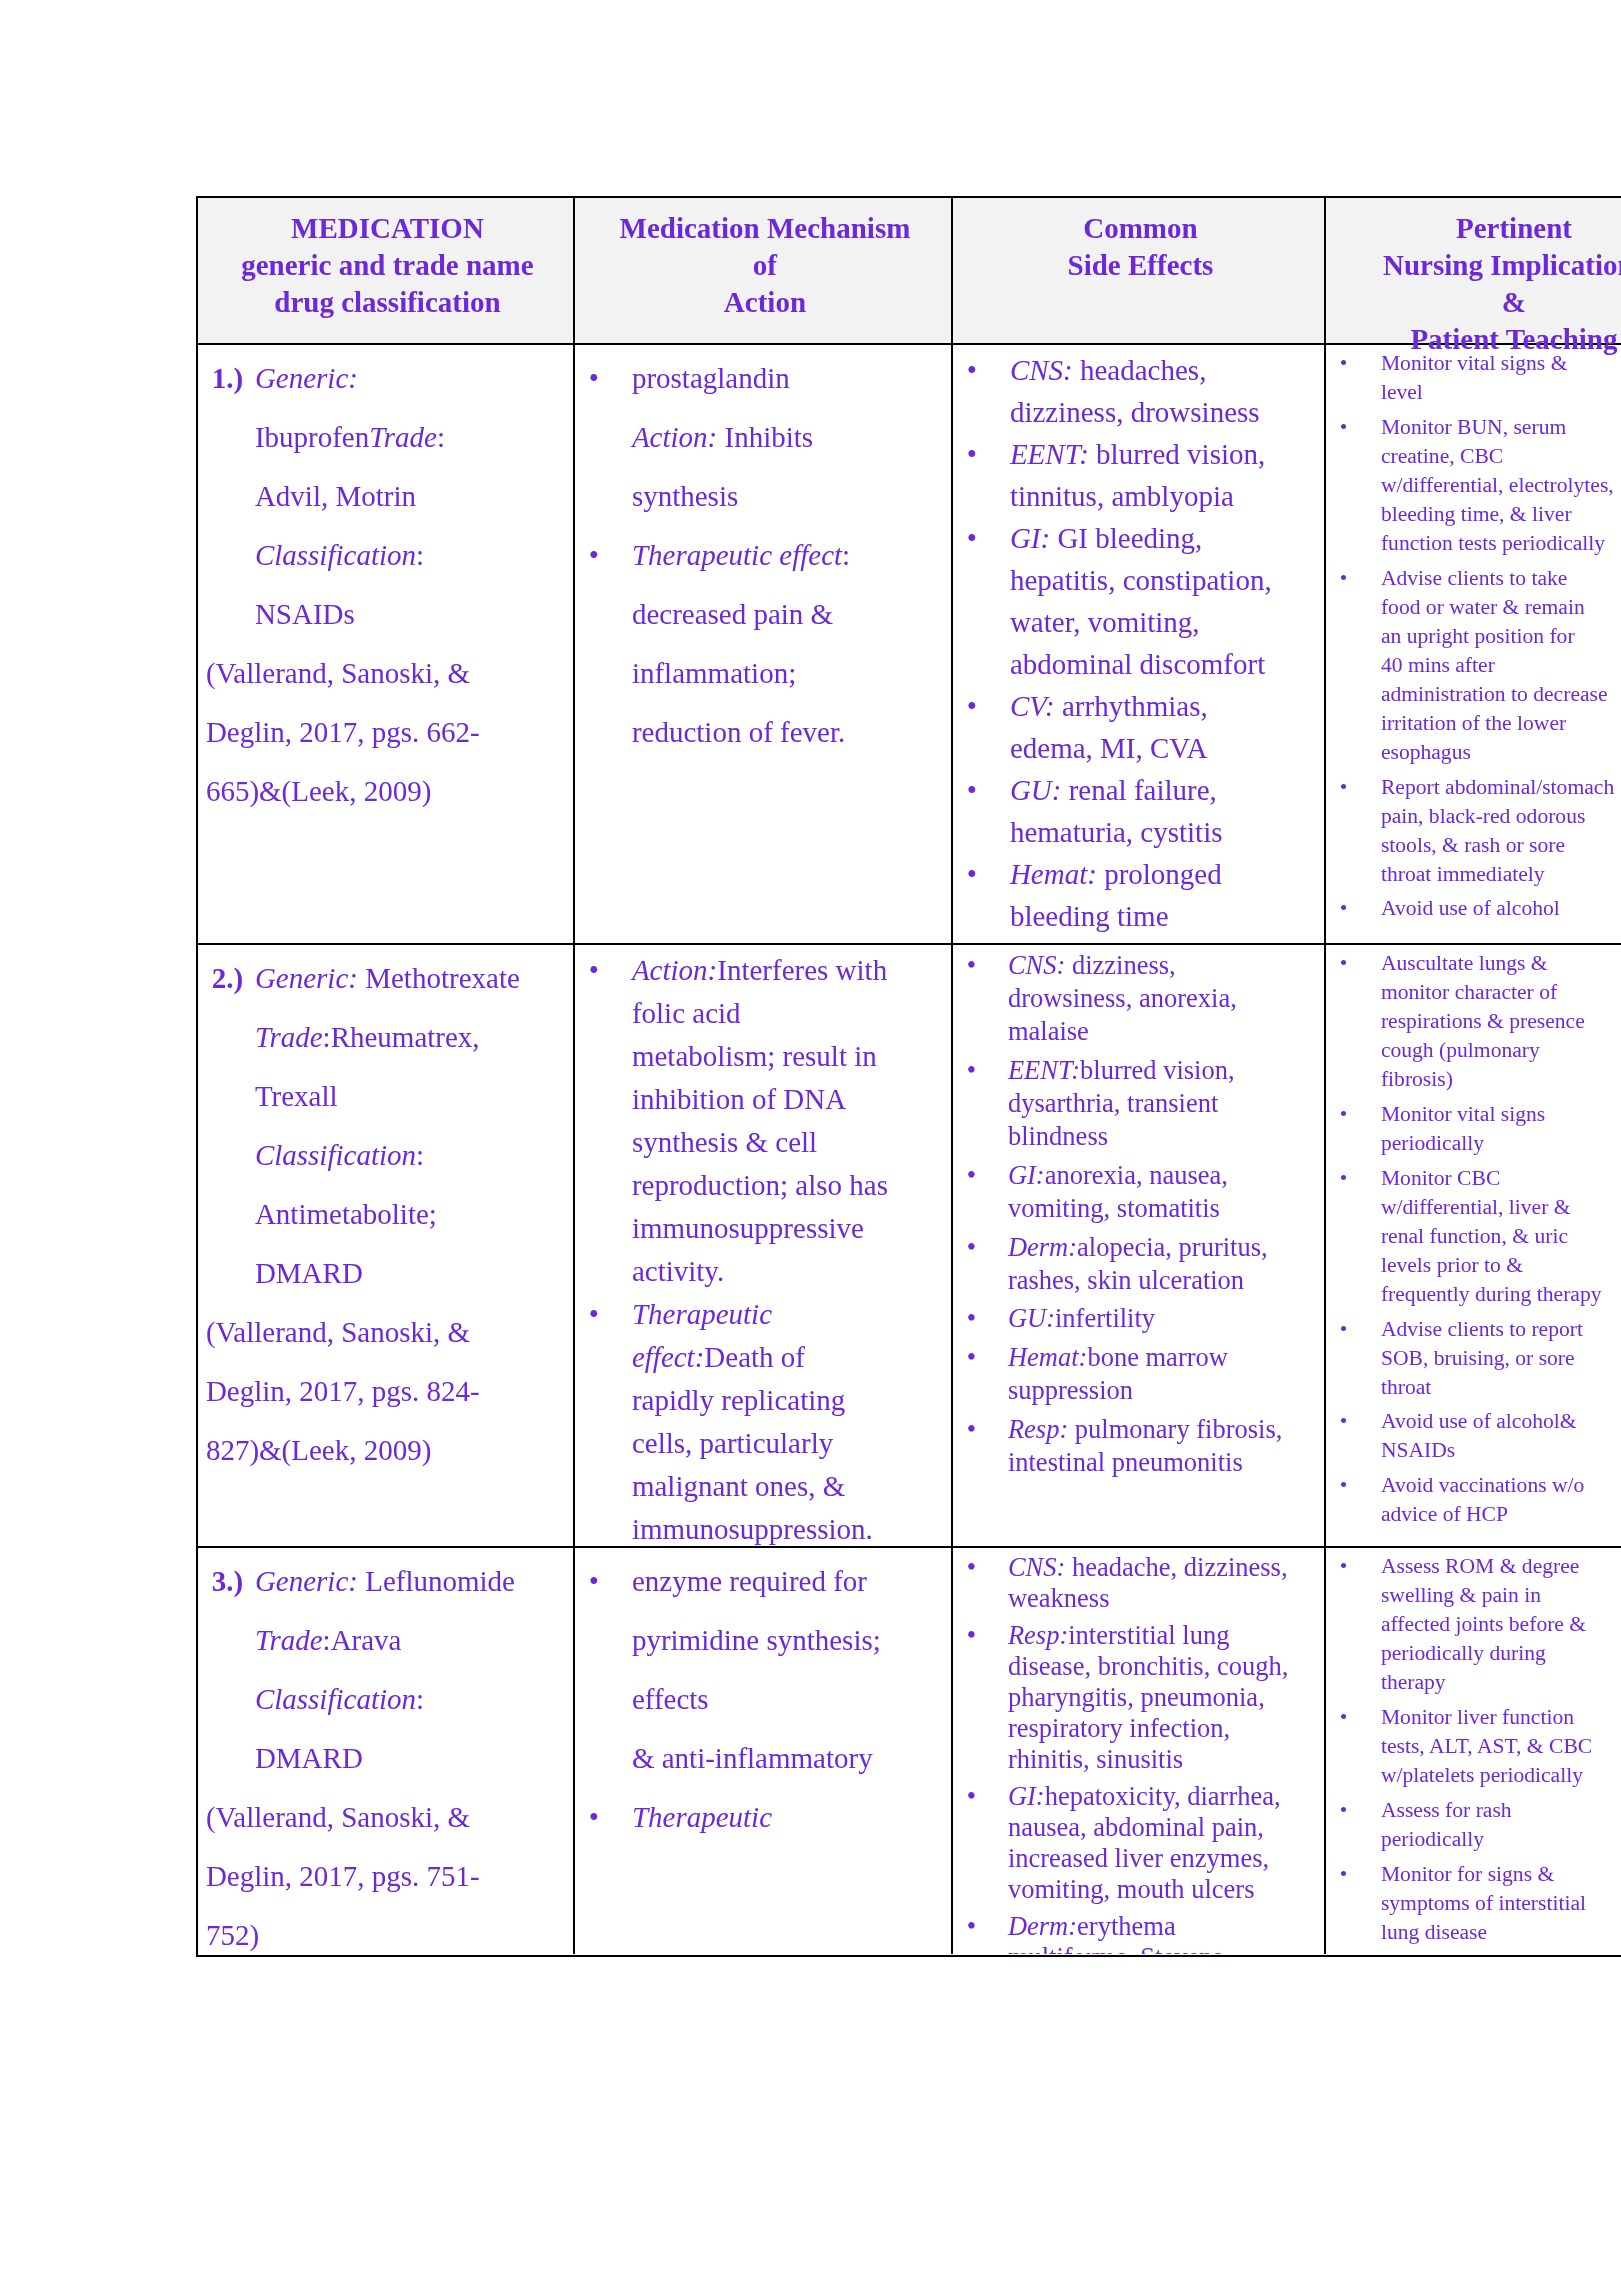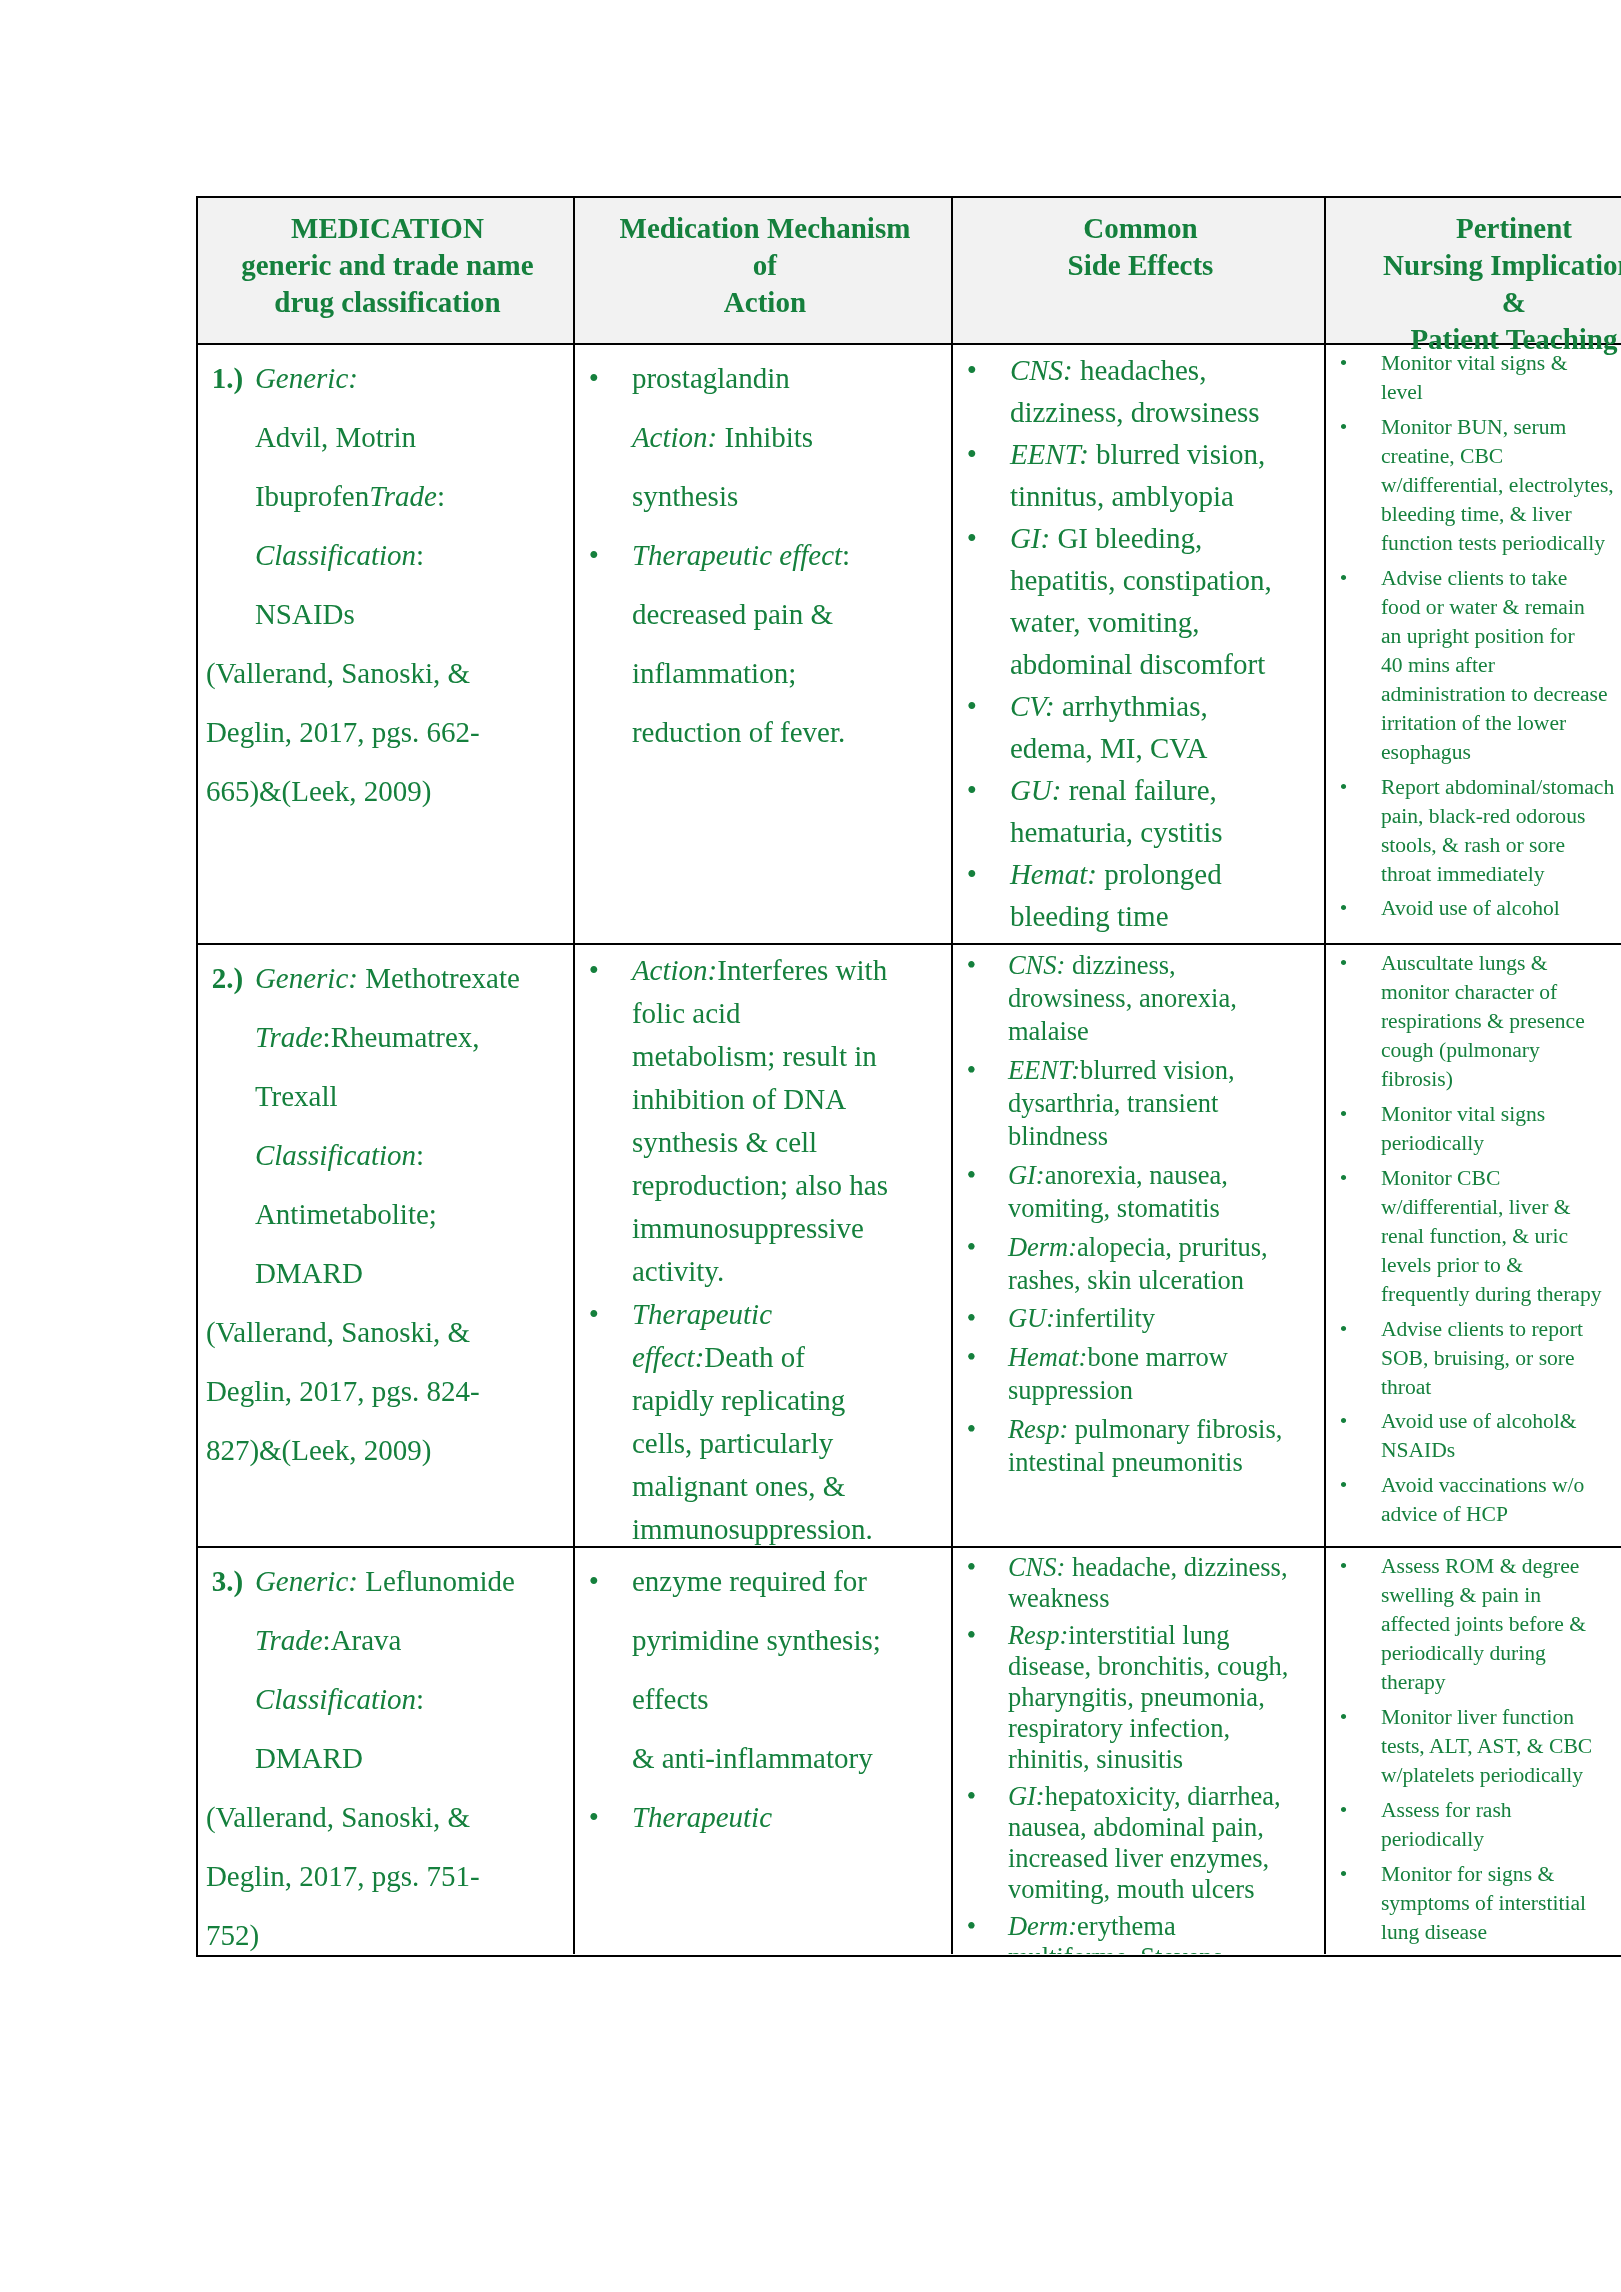--- a/index.html
+++ b/index.html
@@ -1,17 +1,17 @@
 <!DOCTYPE html>
 <html><head>
 <meta charset="utf-8">
 <style>
   html,body{margin:0;padding:0;background:#fff;}
   .page{position:relative;width:1621px;height:2293px;background:#ffffff;overflow:hidden;
-        font-family:"Liberation Serif",serif;color:#15803d;}
+        font-family:"Liberation Serif",serif;color:#6d28d9;}
   .medtable{position:absolute;left:196px;top:196px;width:1702px;height:1761px;
         border:2.9px solid #000;display:grid;box-sizing:border-box;
         grid-template-columns:377px 378px 373px 372px;
         grid-template-rows:147px 600px 603px 406px;}
   .cell{border-right:2px solid #000;border-bottom:2px solid #000;box-sizing:border-box;
         padding:3.9px 2px 0 5.9px;overflow:hidden;}
   .cell.lastcol{border-right:none;}
   .cell.lastrow{border-bottom:none;}
   .hcell{background:#f2f2f2;text-align:center;font-weight:bold;font-size:29px;line-height:37px;
         padding-top:11.8px;overflow:visible;}
@@ -55,22 +55,22 @@
         <div class="line">Pertinent</div>
         <div class="line">Nursing Implications</div>
         <div class="line">&amp;</div>
         <div class="line">Patient Teaching</div>
       </div>
 
     <div class="cell lg2">
         <div class="block">
           <span class="marker num">1.)</span>
           <div class="line"><span class="it">Generic:</span></div>
+          <div class="line"><span>Ibuprofen</span><span class="it">Trade</span><span>:</span></div>
           <div class="line"><span>Advil, Motrin</span></div>
-          <div class="line"><span>Ibuprofen</span><span class="it">Trade</span><span>:</span></div>
           <div class="line"><span class="it">Classification</span><span>:</span></div>
           <div class="line"><span>NSAIDs</span></div>
         </div>
         <div class="block flush">
           <div class="line"><span>(Vallerand, Sanoski, &amp;</span></div>
           <div class="line"><span>Deglin, 2017, pgs. 662-</span></div>
           <div class="line"><span>665)&amp;(Leek, 2009)</span></div>
         </div>
       </div>
     <div class="cell lg2">

